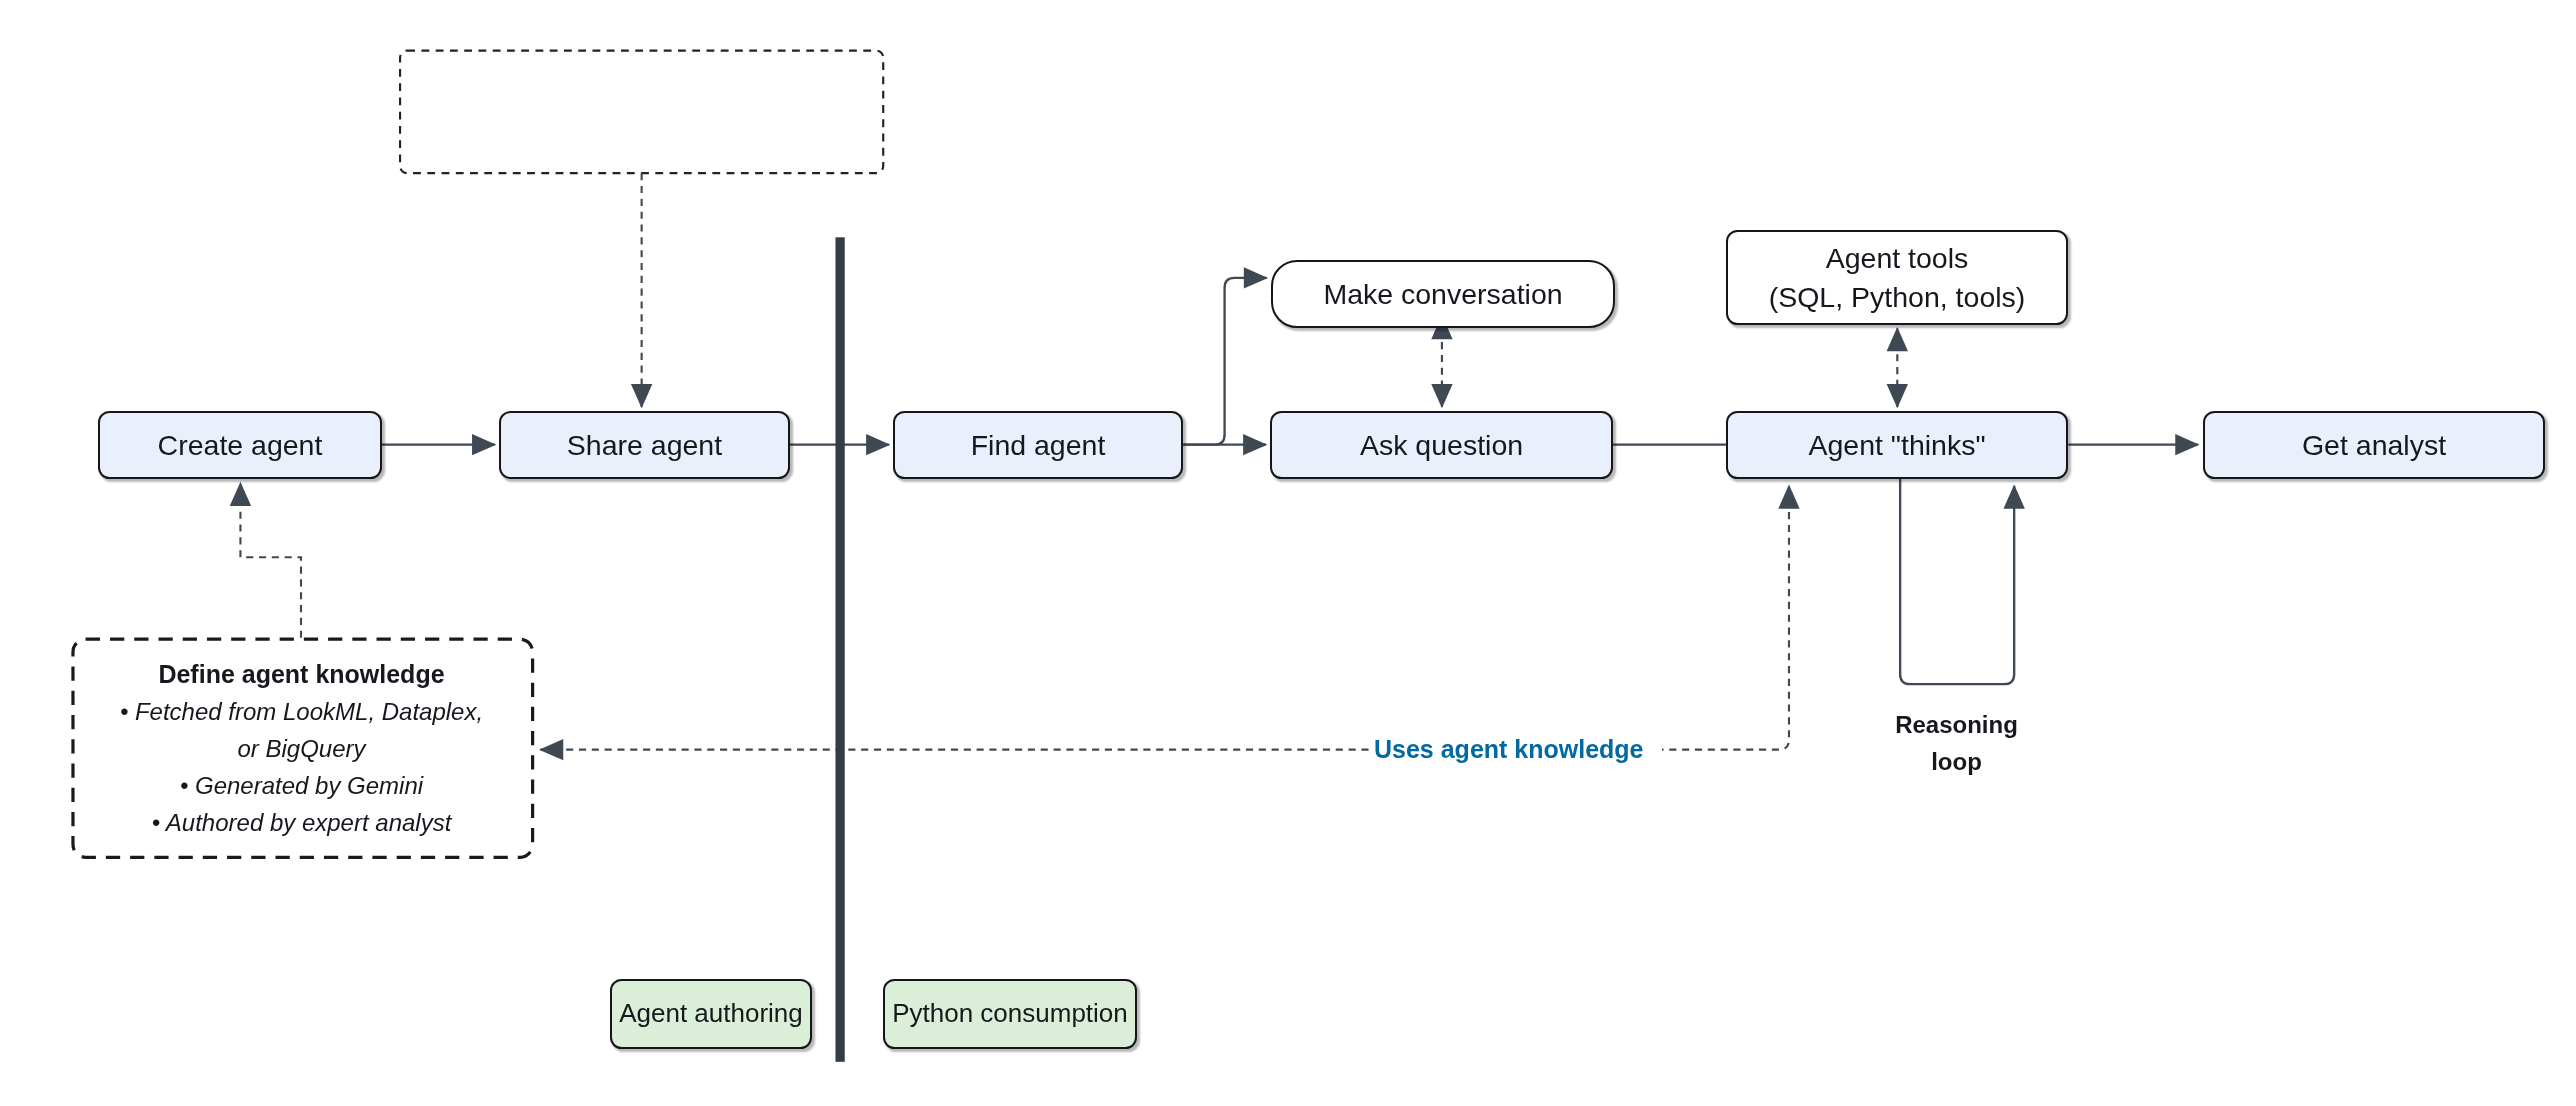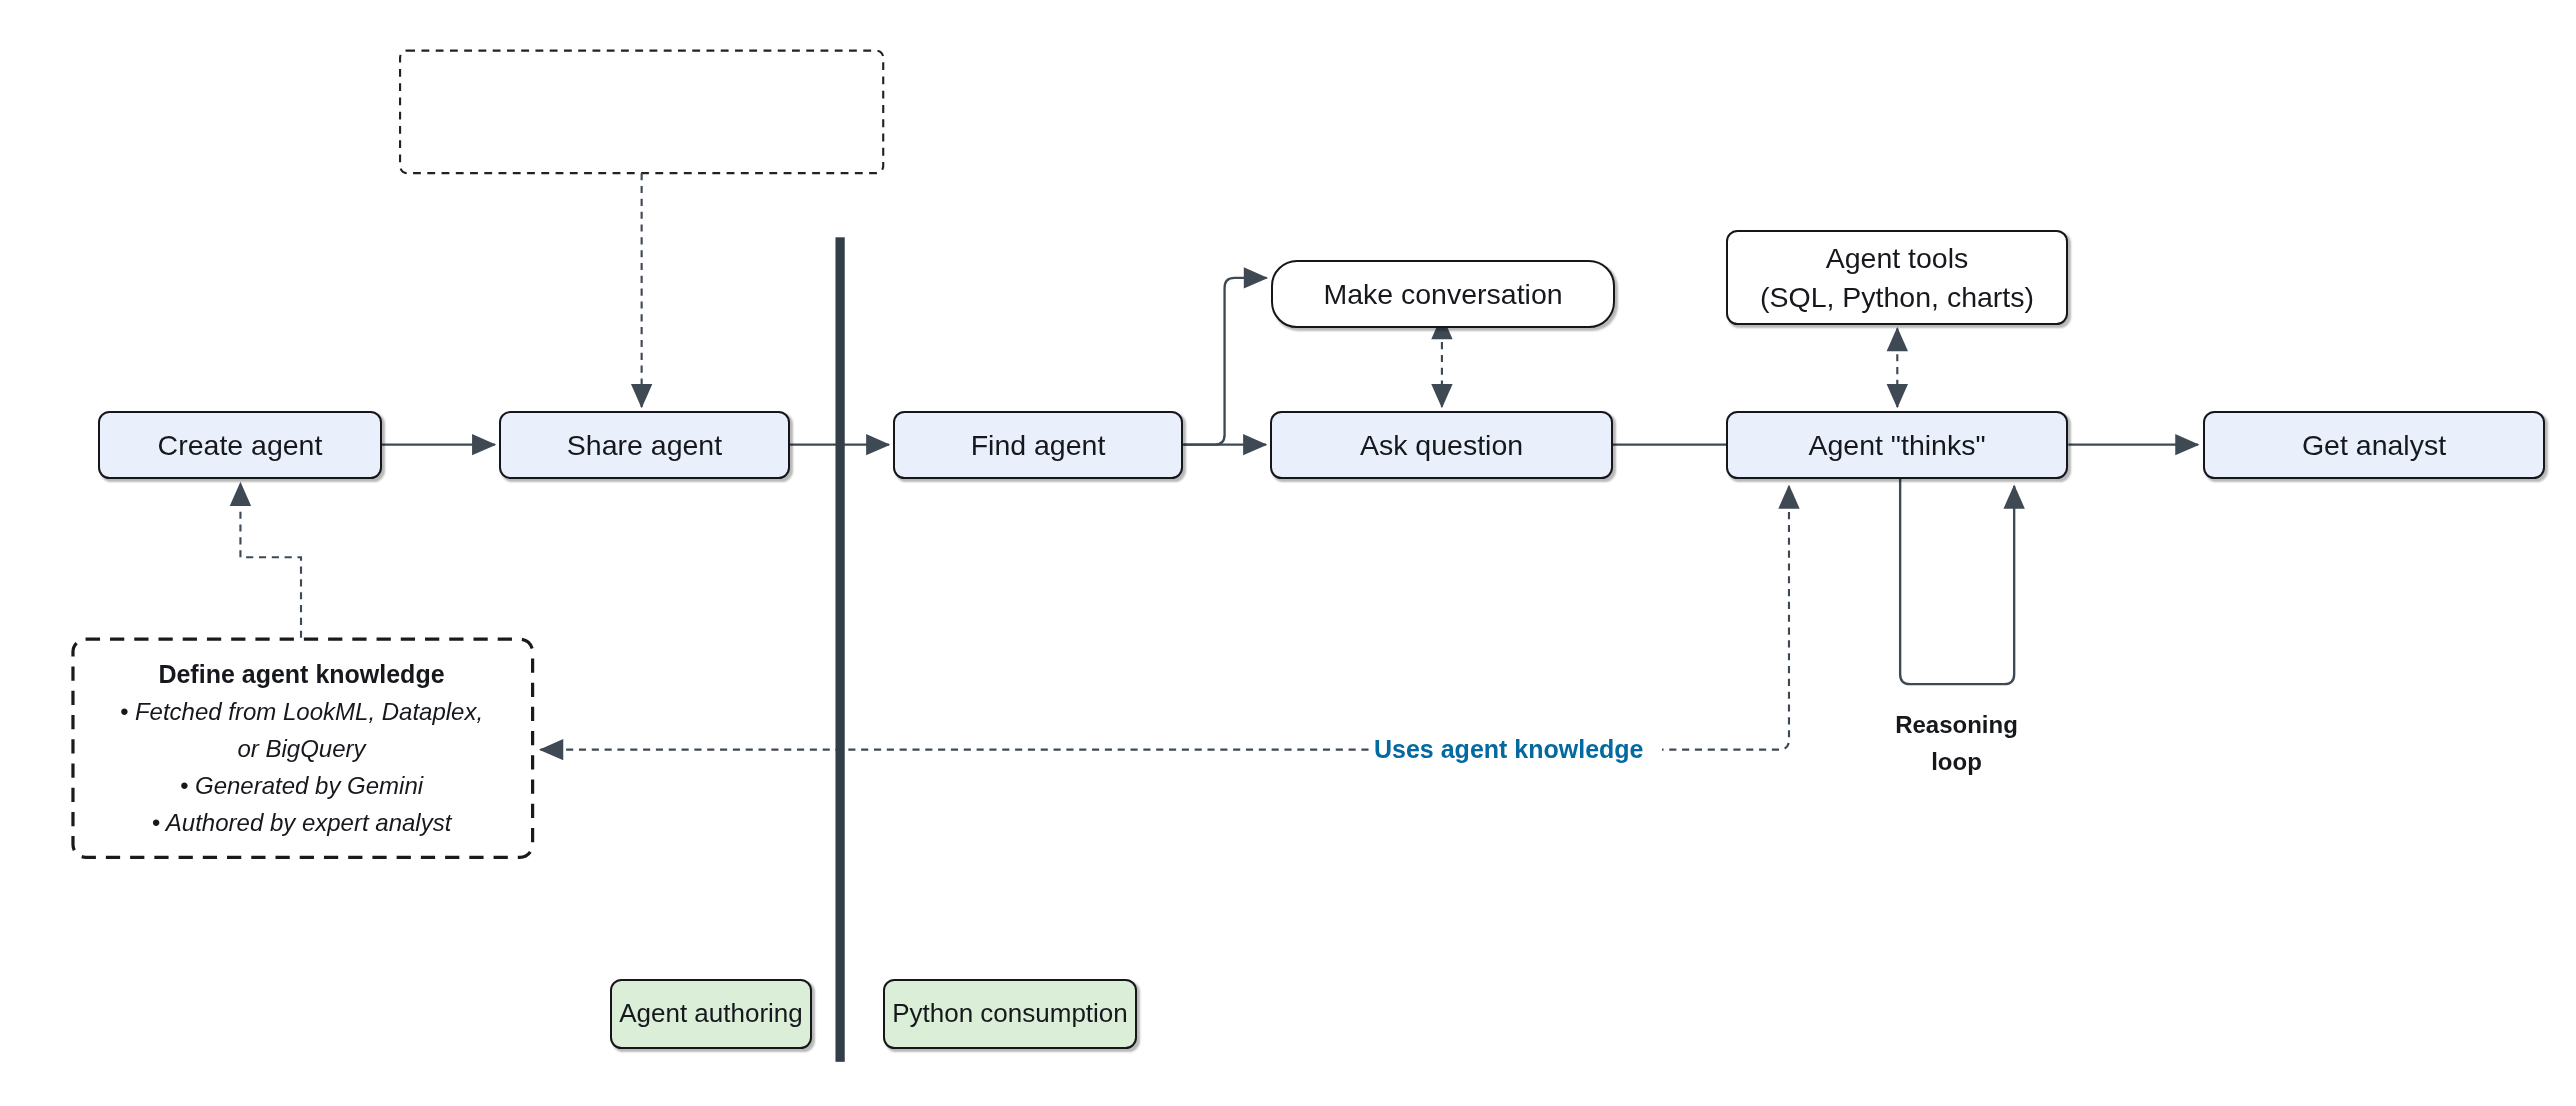--- a/index.html
+++ b/index.html
@@ -105,21 +105,21 @@
     <span>Get analyst</span>
   </div>
 
   <div class="node white" style="left:1271px;top:260px;width:344px;height:68px;border-radius:26px;">
     <span>Make conversation</span>
   </div>
 
   <div class="node white" style="left:1726px;top:230px;width:342px;height:95px;">
     <span class="two-line">
       <span>Agent tools</span>
-      <span>(SQL, Python, charts)</span>
+      <span>(SQL, Python, tools)</span>
     </span>
   </div>
 
   <div class="float-label" style="left:1871px;top:706px;width:171px;">Reasoning loop</div>
 
   <div class="uses-label" style="left:1374px;top:731px;width:288px;">Uses agent knowledge</div>
 
   <div class="node green" style="left:610px;top:979px;width:202px;height:70px;">
     <span>Agent authoring</span>
   </div>

